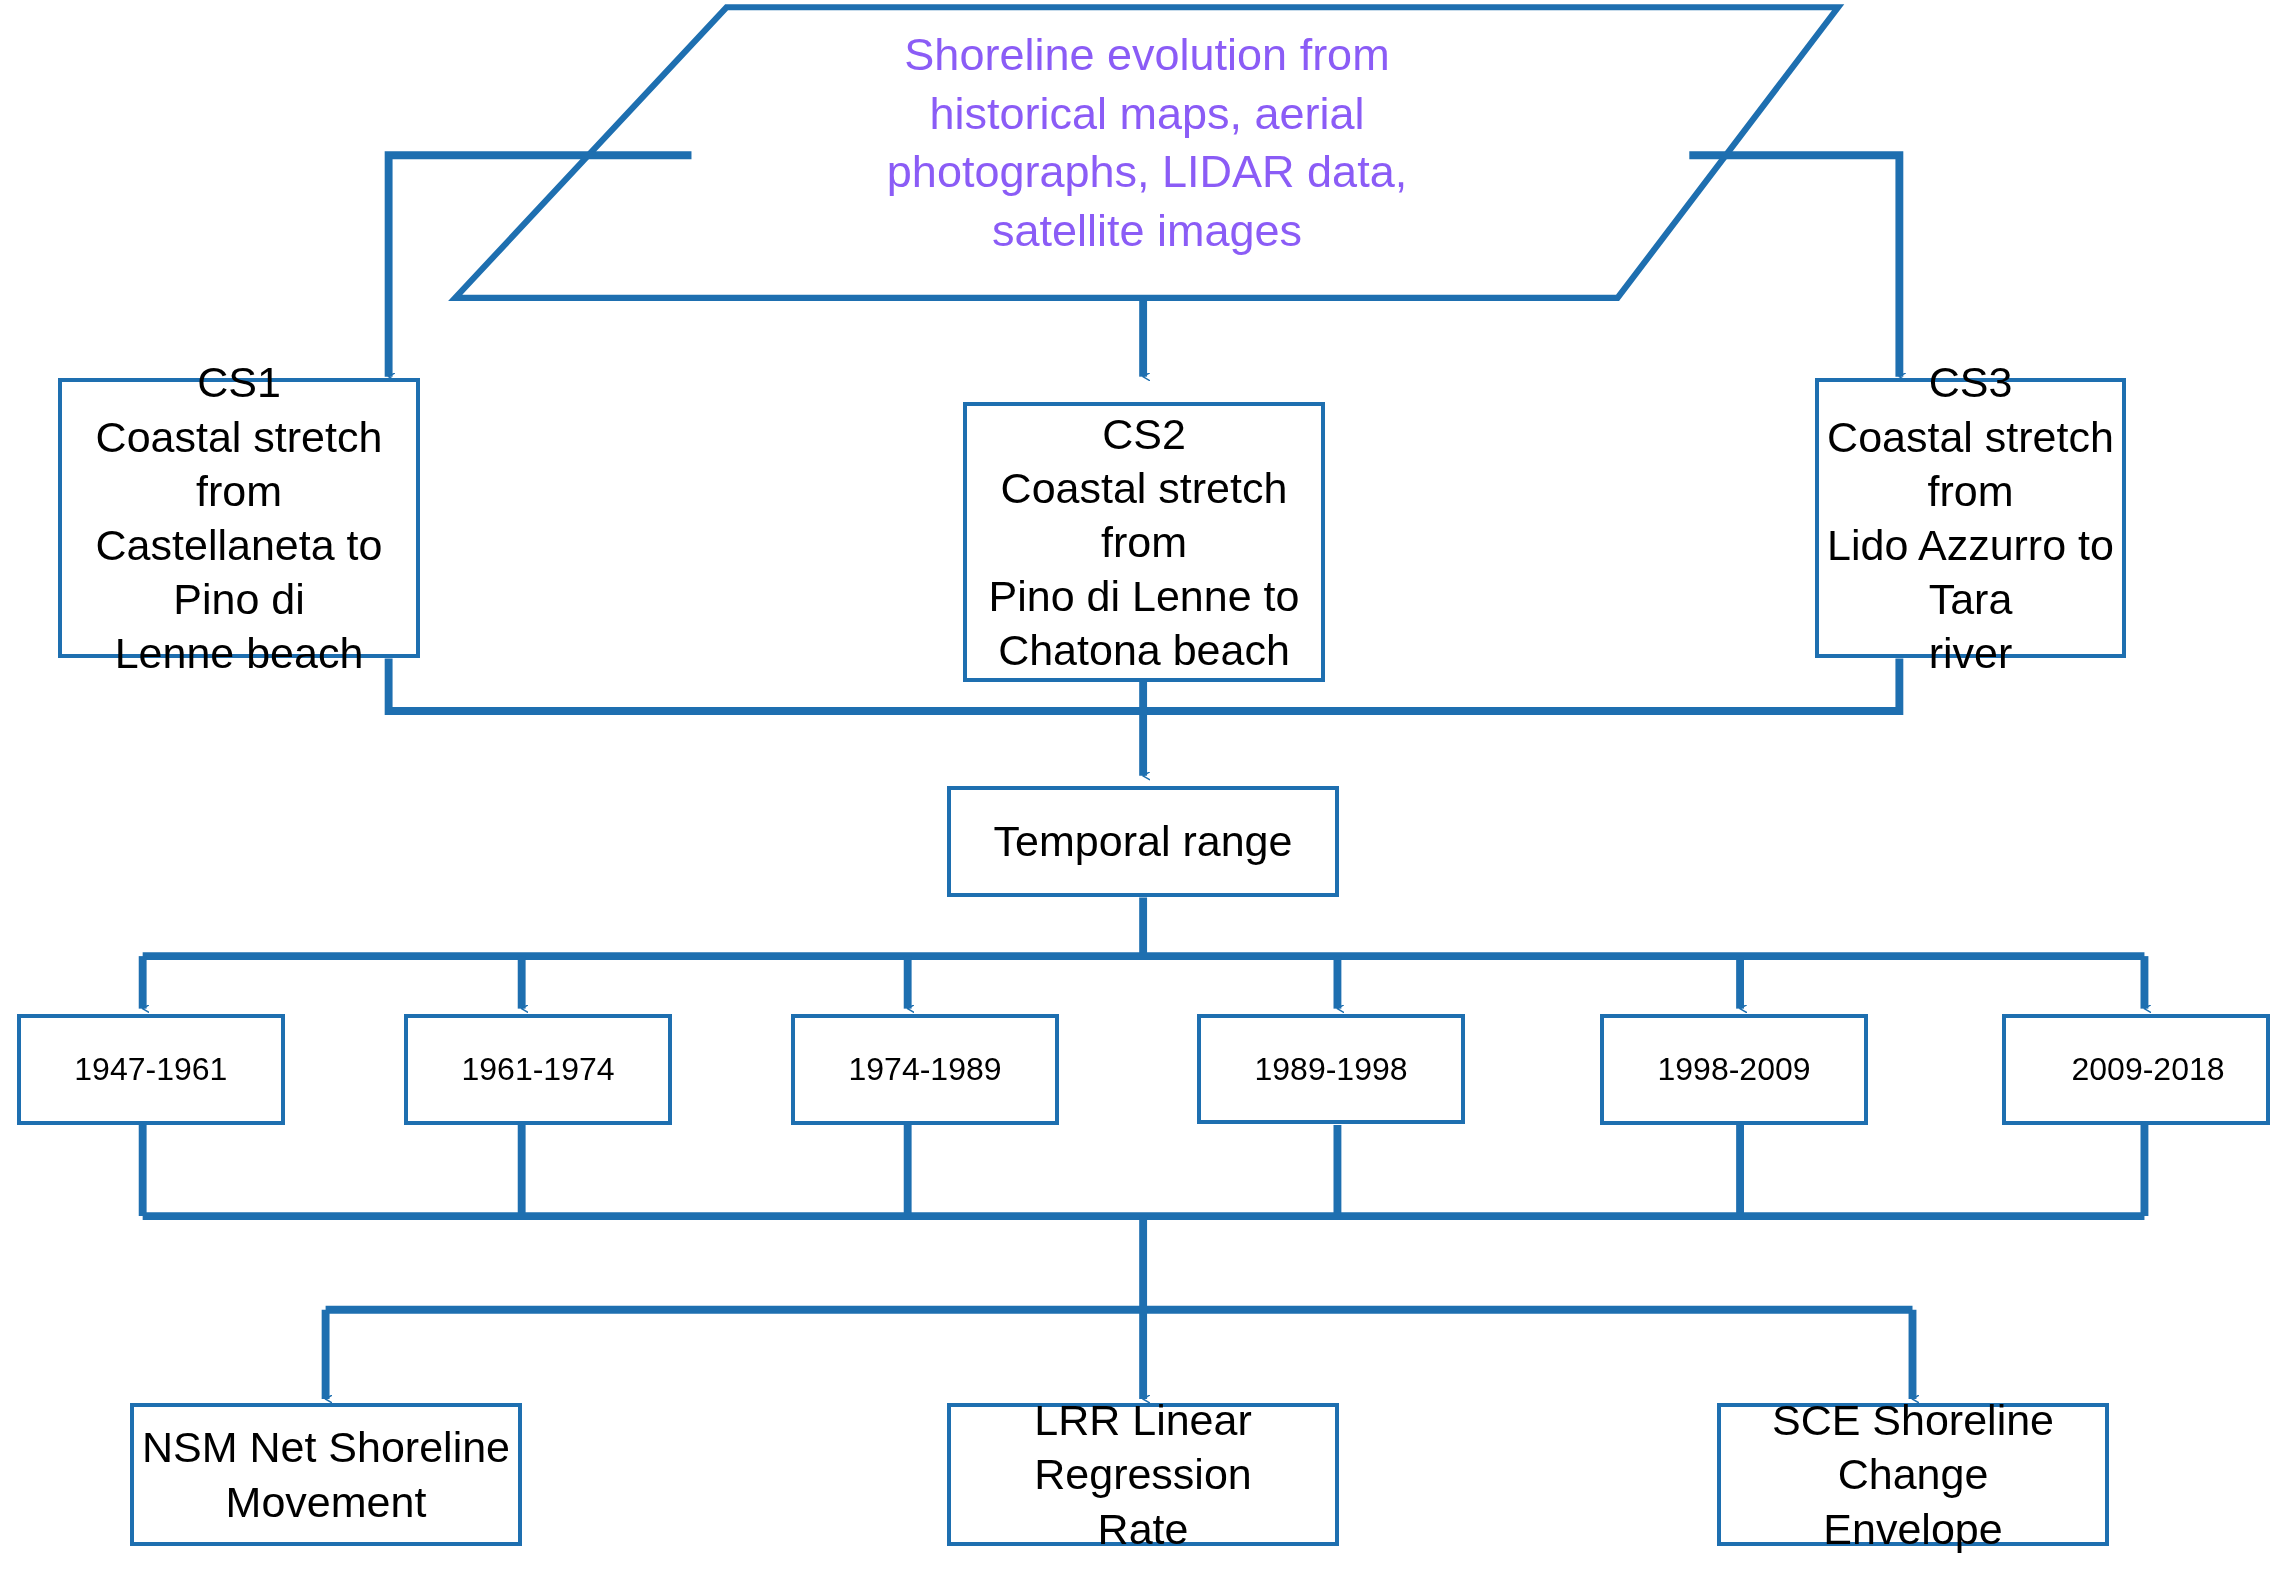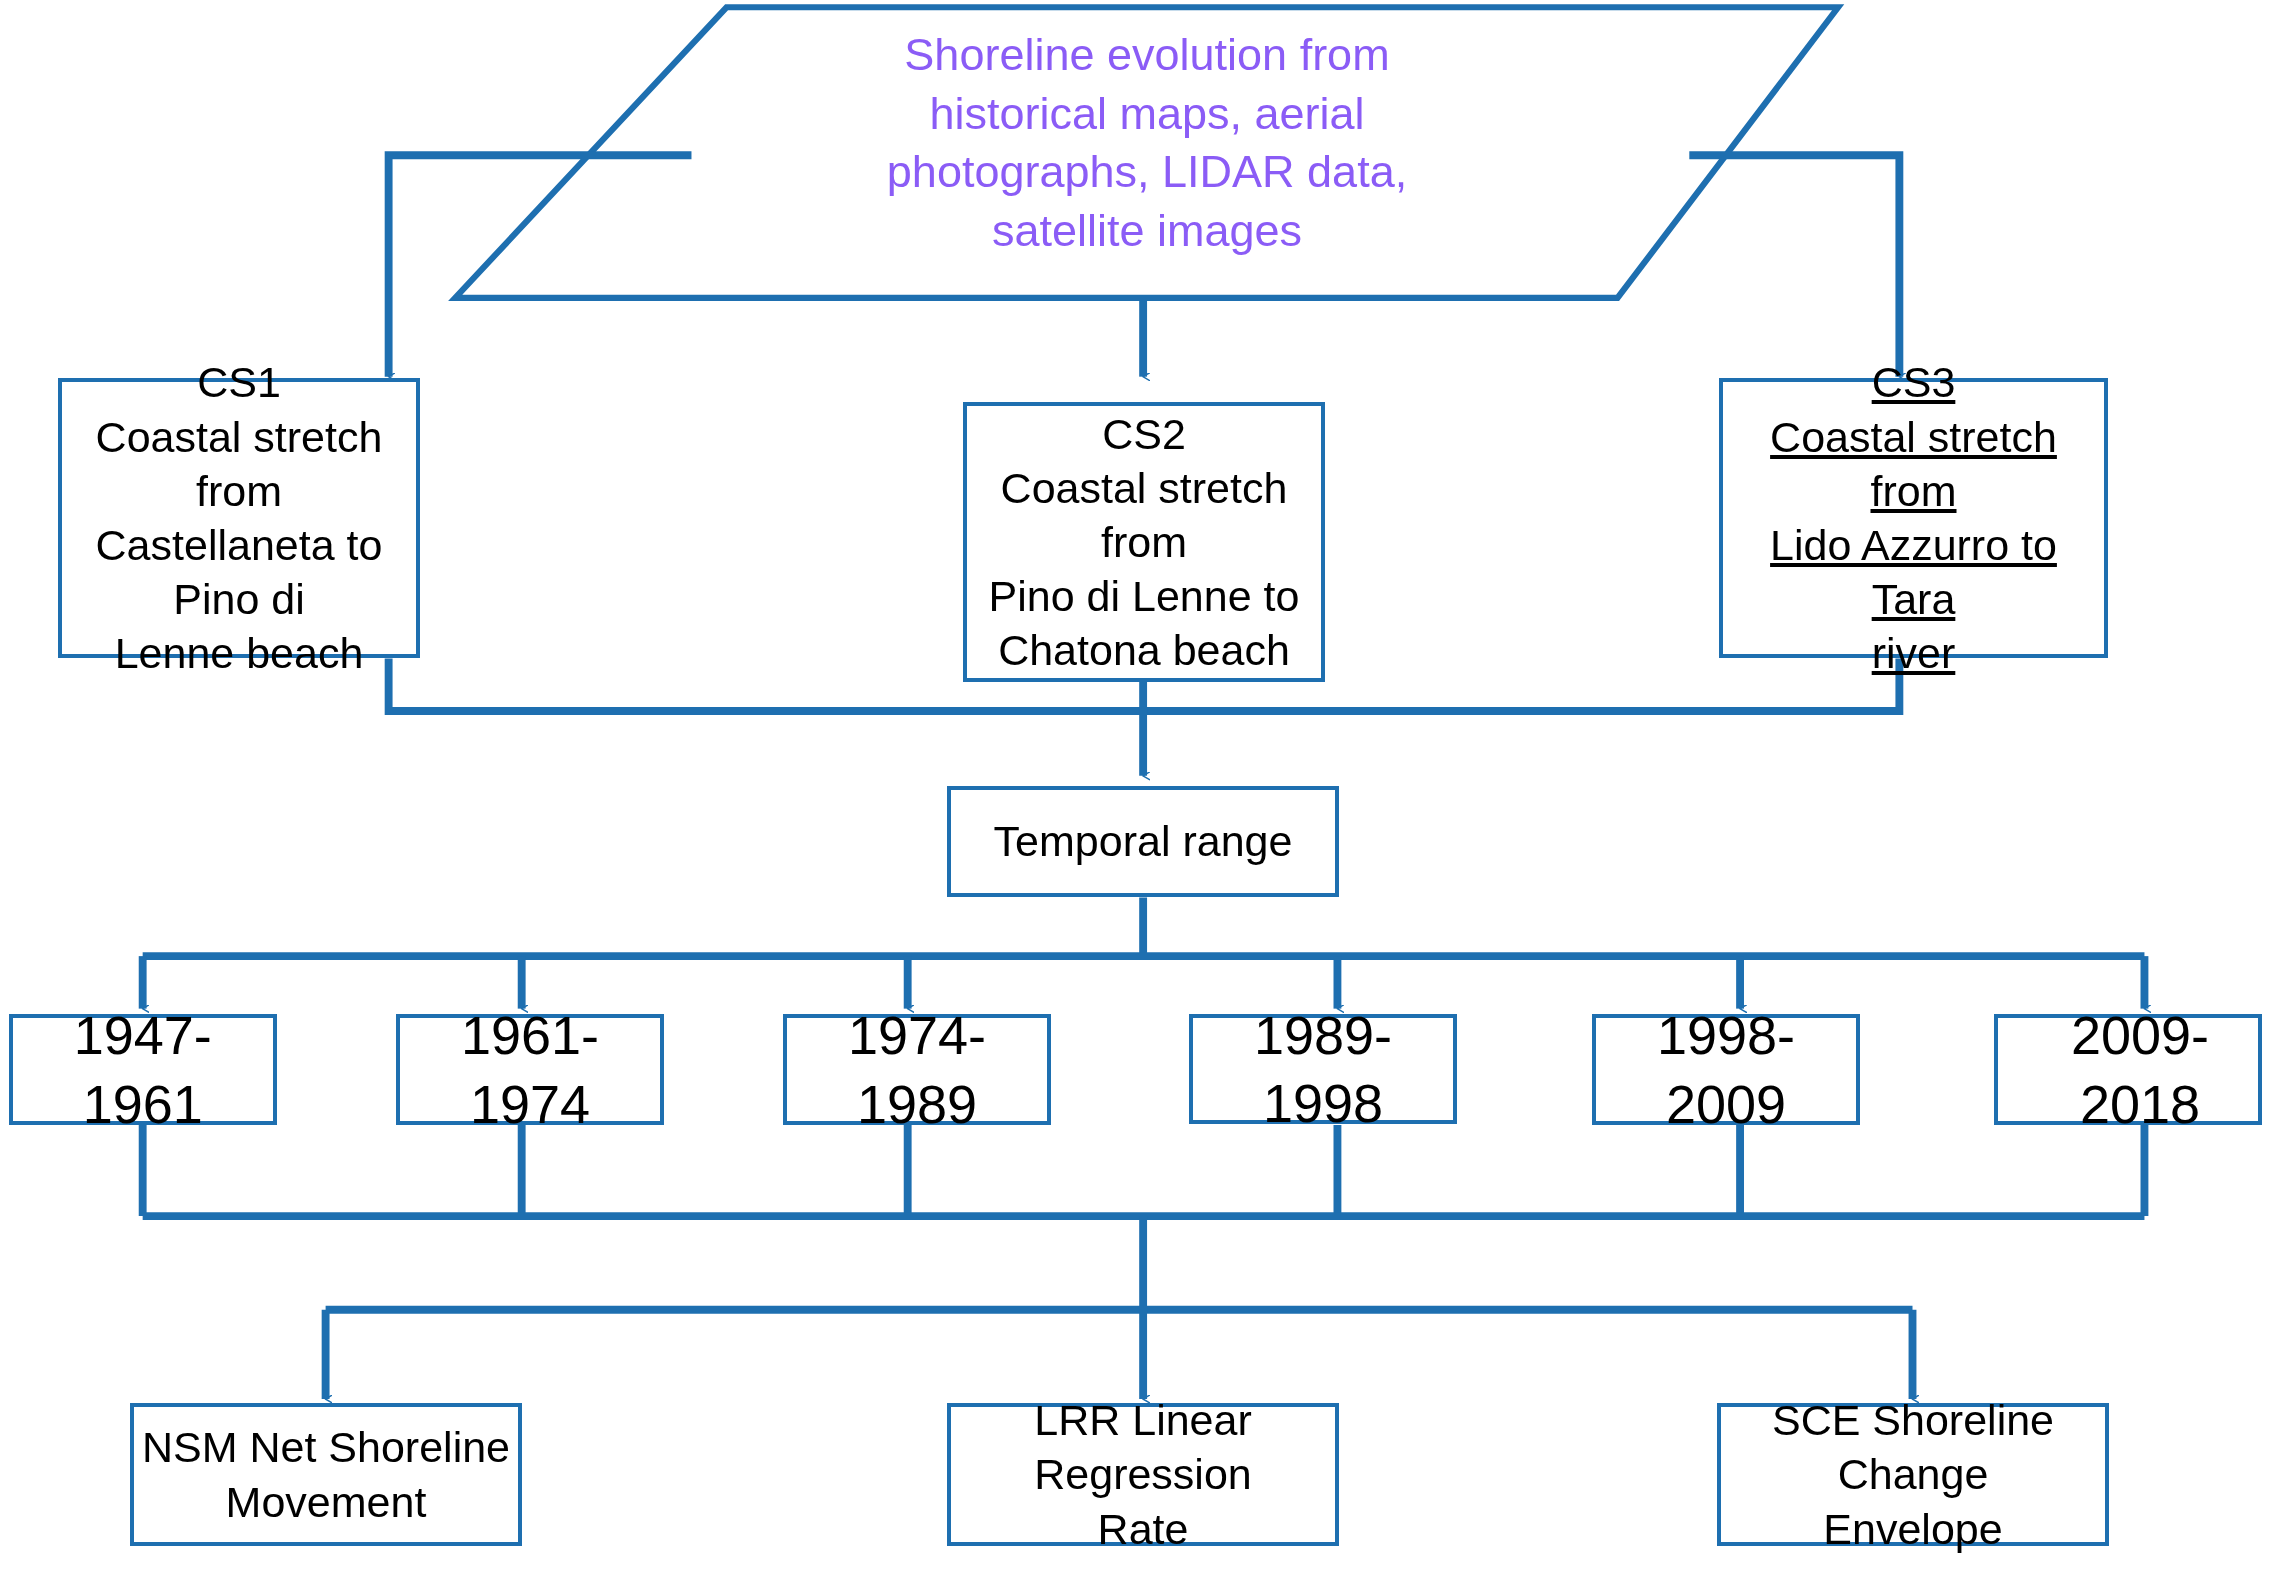--- a/index.html
+++ b/index.html
@@ -43,21 +43,21 @@
   .source-text {
     position: absolute;
     z-index: 3;
     text-align: center;
     white-space: pre-line;
     color: #8b5cf6;
     line-height: 1.30;
   }
   .cs-node { font-size: 43px; }
   .temporal-node { font-size: 43px; }
-  .period-node { font-size: 54px; }
+  .period-node { font-size: 32px; margin-left: 8px; }
   .method-node { font-size: 43px; }
   .source-text { font-size: 45px; }
 </style>
 </head>
 <body>
 
 <div id="page">
 
   <svg id="connectors" viewBox="0 0 2622 1817" width="2295" height="1591" xmlns="http://www.w3.org/2000/svg">
     <defs>
@@ -119,21 +119,21 @@
 Lenne beach</span>
   </div>
 
   <div class="node cs-node" style="left:963px; top:378px; width:362px; height:280px;margin-top:24px;">
     <span class="node-label">CS2
 Coastal stretch from
 Pino di Lenne to
 Chatona beach</span>
   </div>
 
-  <div class="node cs-node" style="left:1719px; top:378px; width:389px; height:280px;text-decoration:underline;">
+  <div class="node cs-node" style="left:1815px; top:378px; width:311px; height:280px;">
     <span class="node-label">CS3
 Coastal stretch from
 Lido Azzurro to Tara
 river</span>
   </div>
 
   <div class="node temporal-node" style="left:947px; top:786px; width:392px; height:111px;">
     <span class="node-label">Temporal range</span>
   </div>
 

